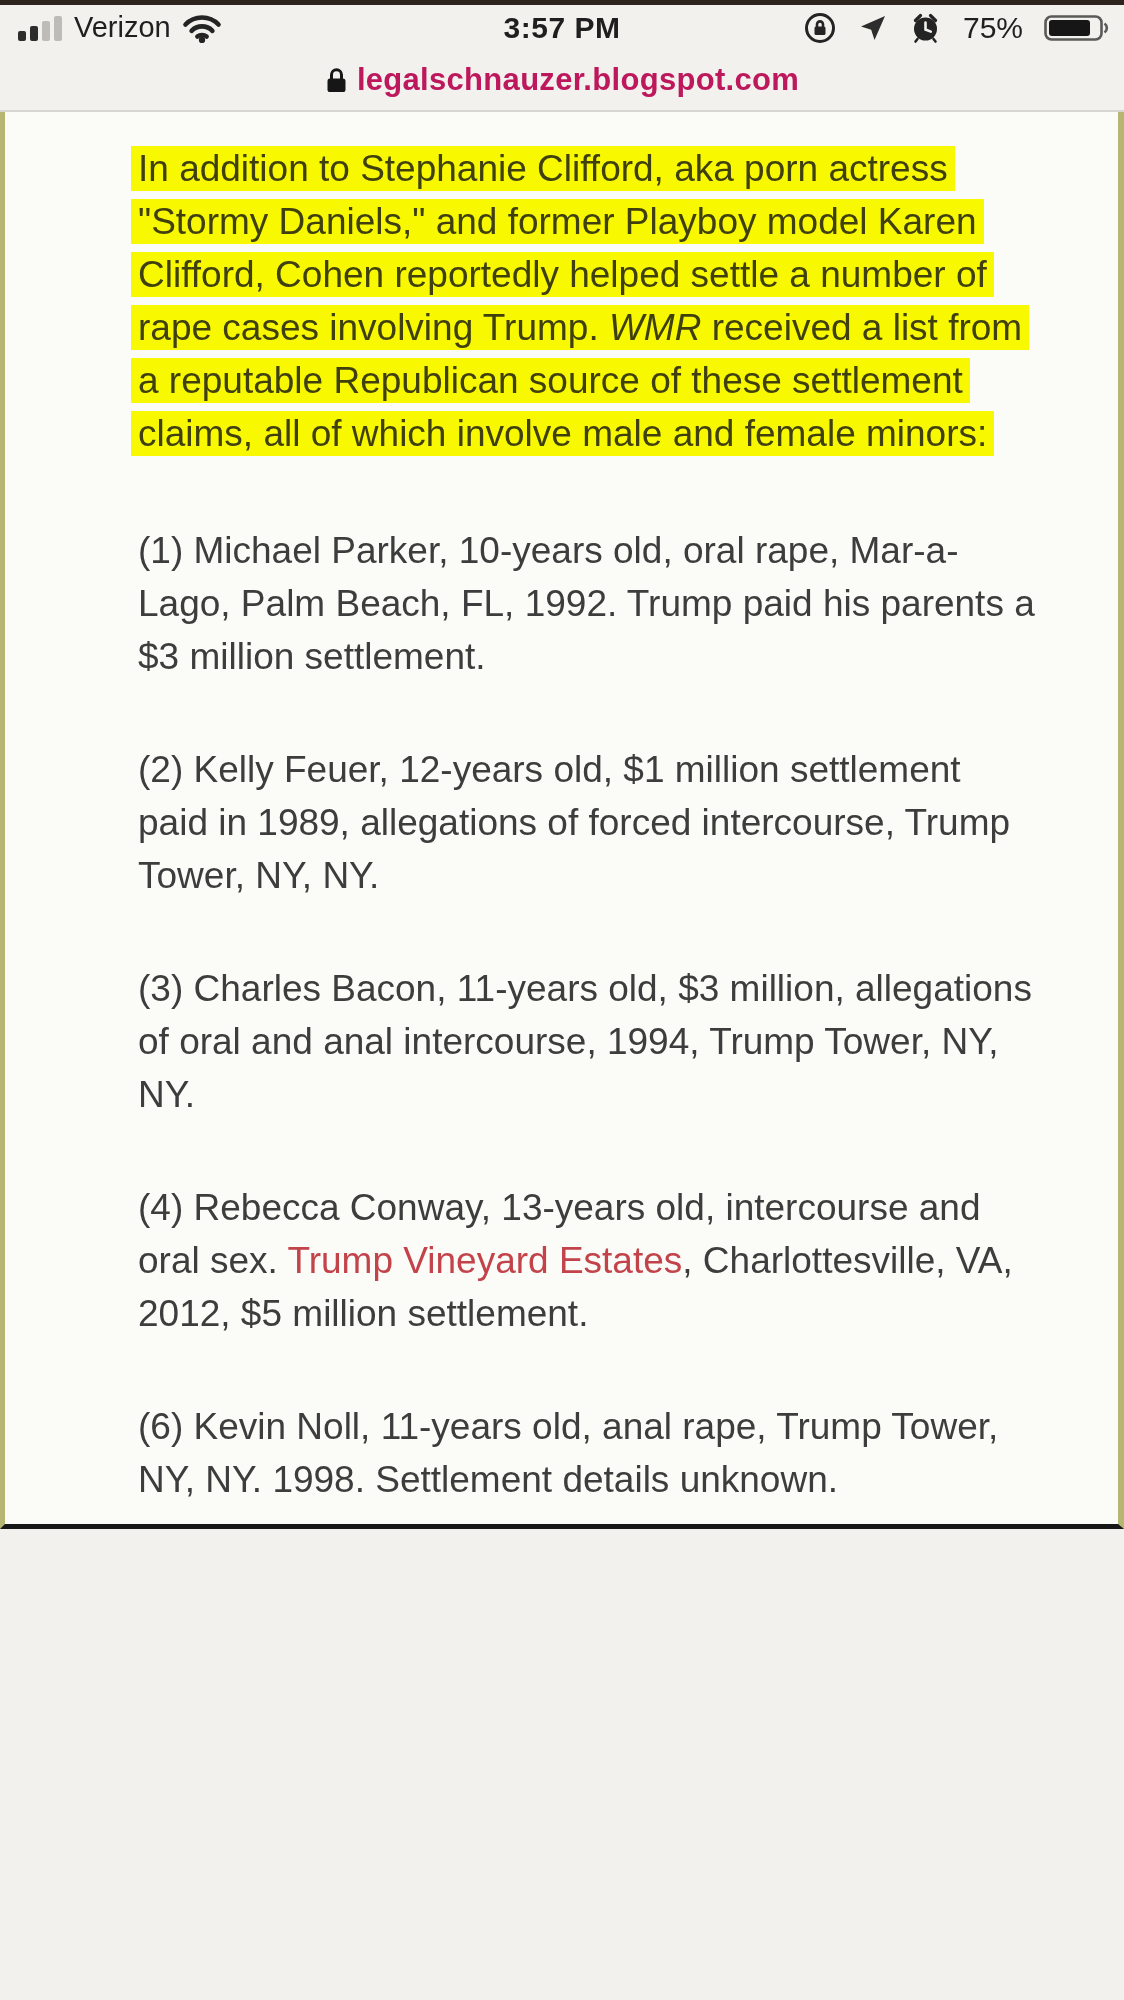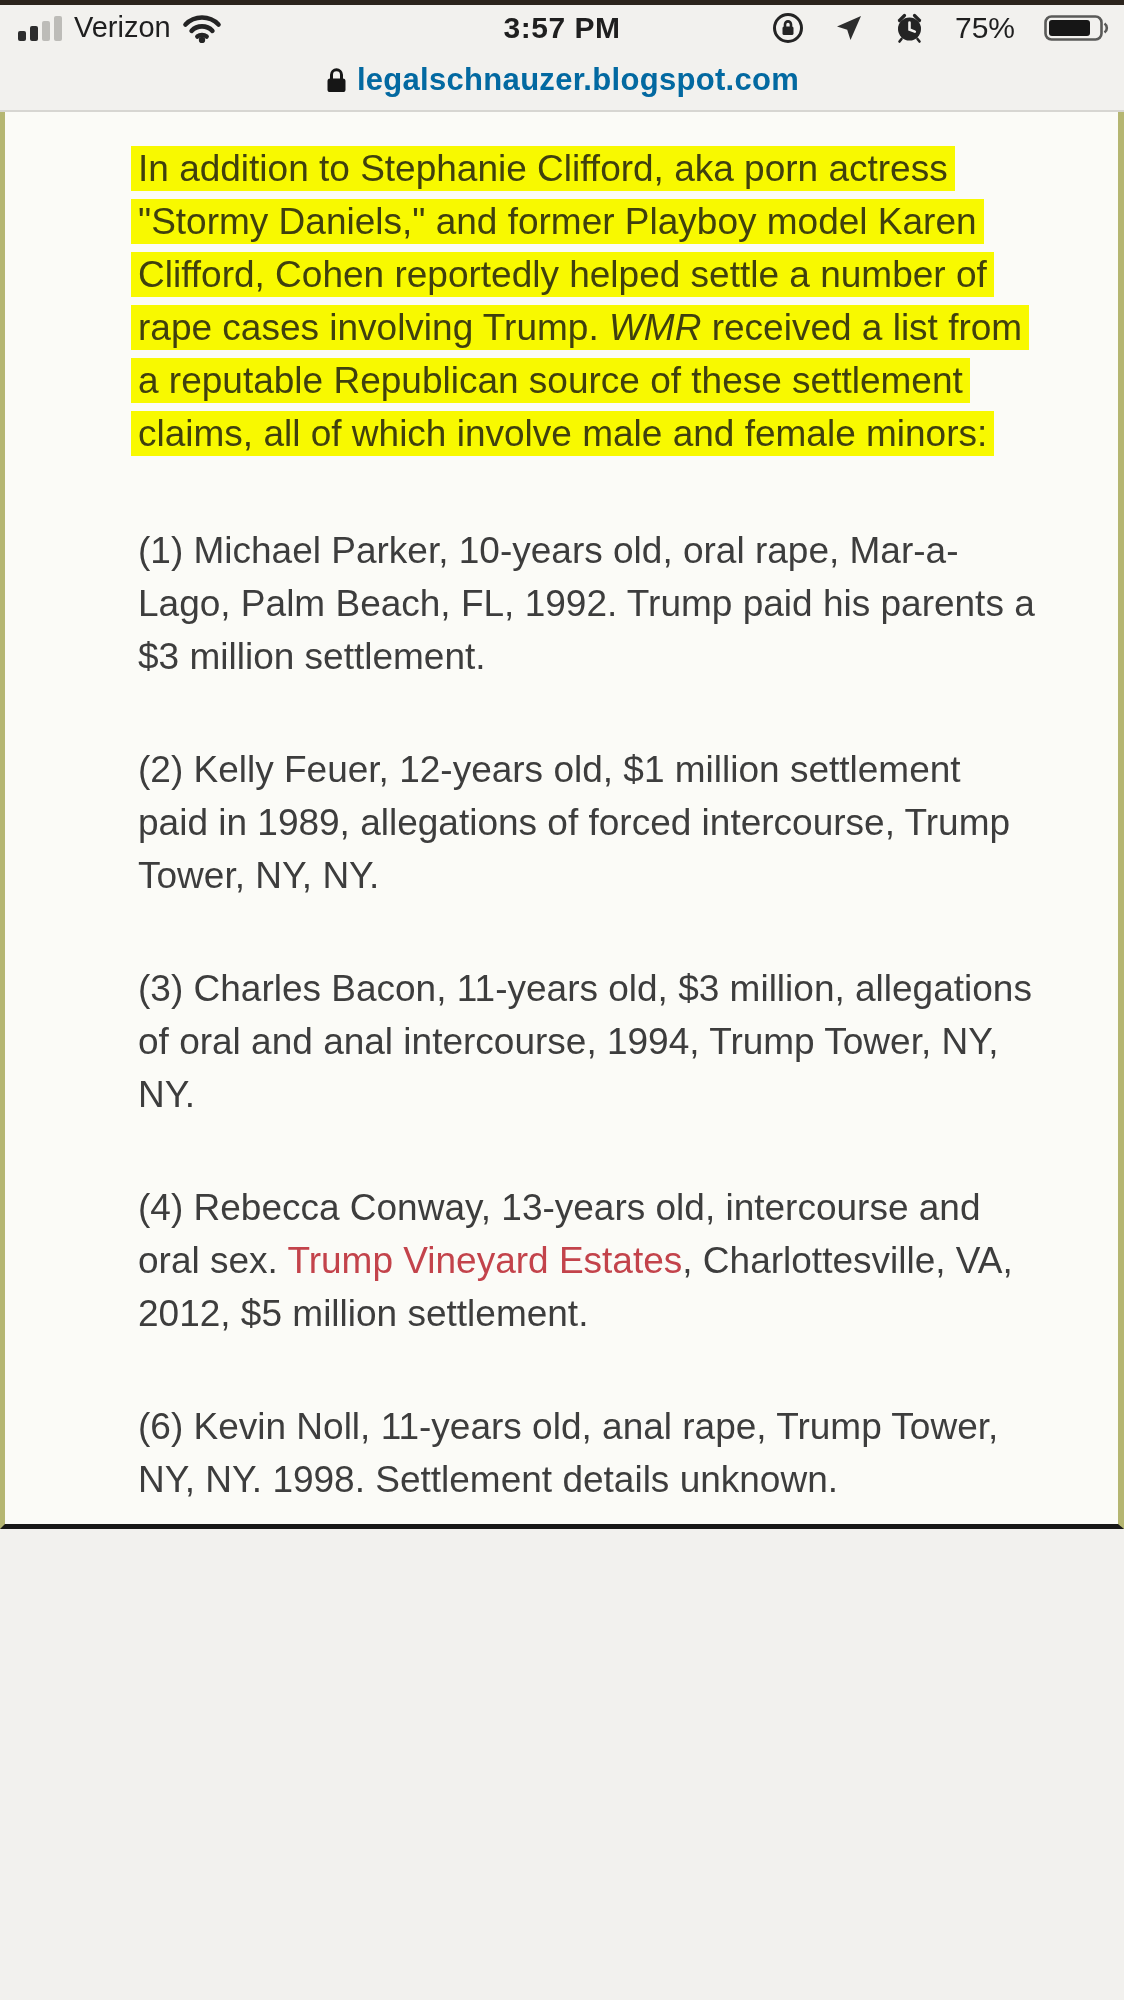--- a/index.html
+++ b/index.html
@@ -25,30 +25,30 @@
   .status-bar{
     height:45px;flex:none;background:var(--chrome_bg);
     position:relative;display:flex;align-items:center;
     padding:0 18px;color:#1f1f1f;font-size:29px;
   }
   .sb-left{display:flex;align-items:center;gap:10px;}
   .sb-time{
     position:absolute;left:50%;top:50%;transform:translate(-50%,-50%);
     font-weight:600;font-size:30px;letter-spacing:.5px;
   }
-  .sb-right{position:absolute;right:14px;top:0;height:100%;display:flex;align-items:center;gap:29px;}
+  .sb-right{position:absolute;right:14px;top:0;height:100%;display:flex;align-items:center;gap:21px;}
   .sb-right .pct{font-size:30px;}
   .icon{display:inline-flex;align-items:center;justify-content:center;}
   
   .url-bar{
     height:62px;flex:none;background:var(--chrome_bg);
     display:flex;align-items:center;justify-content:center;gap:9px;
     border-bottom:2px solid #d7d6d2;
   }
-  .url-text{font-size:31px;font-weight:700;color:#0369a1;letter-spacing:.3px;}
+  .url-text{font-size:31px;font-weight:700;color:#be185d;letter-spacing:.3px;}
   
   .content{
     flex:1;background:var(--content_bg);
     border-left:5px solid var(--edge_olive);
     border-right:6px solid var(--edge_olive);
     border-bottom:5px solid #171717;
     overflow:hidden;
   }
   .article{
     padding:30px 0 0 133px;

